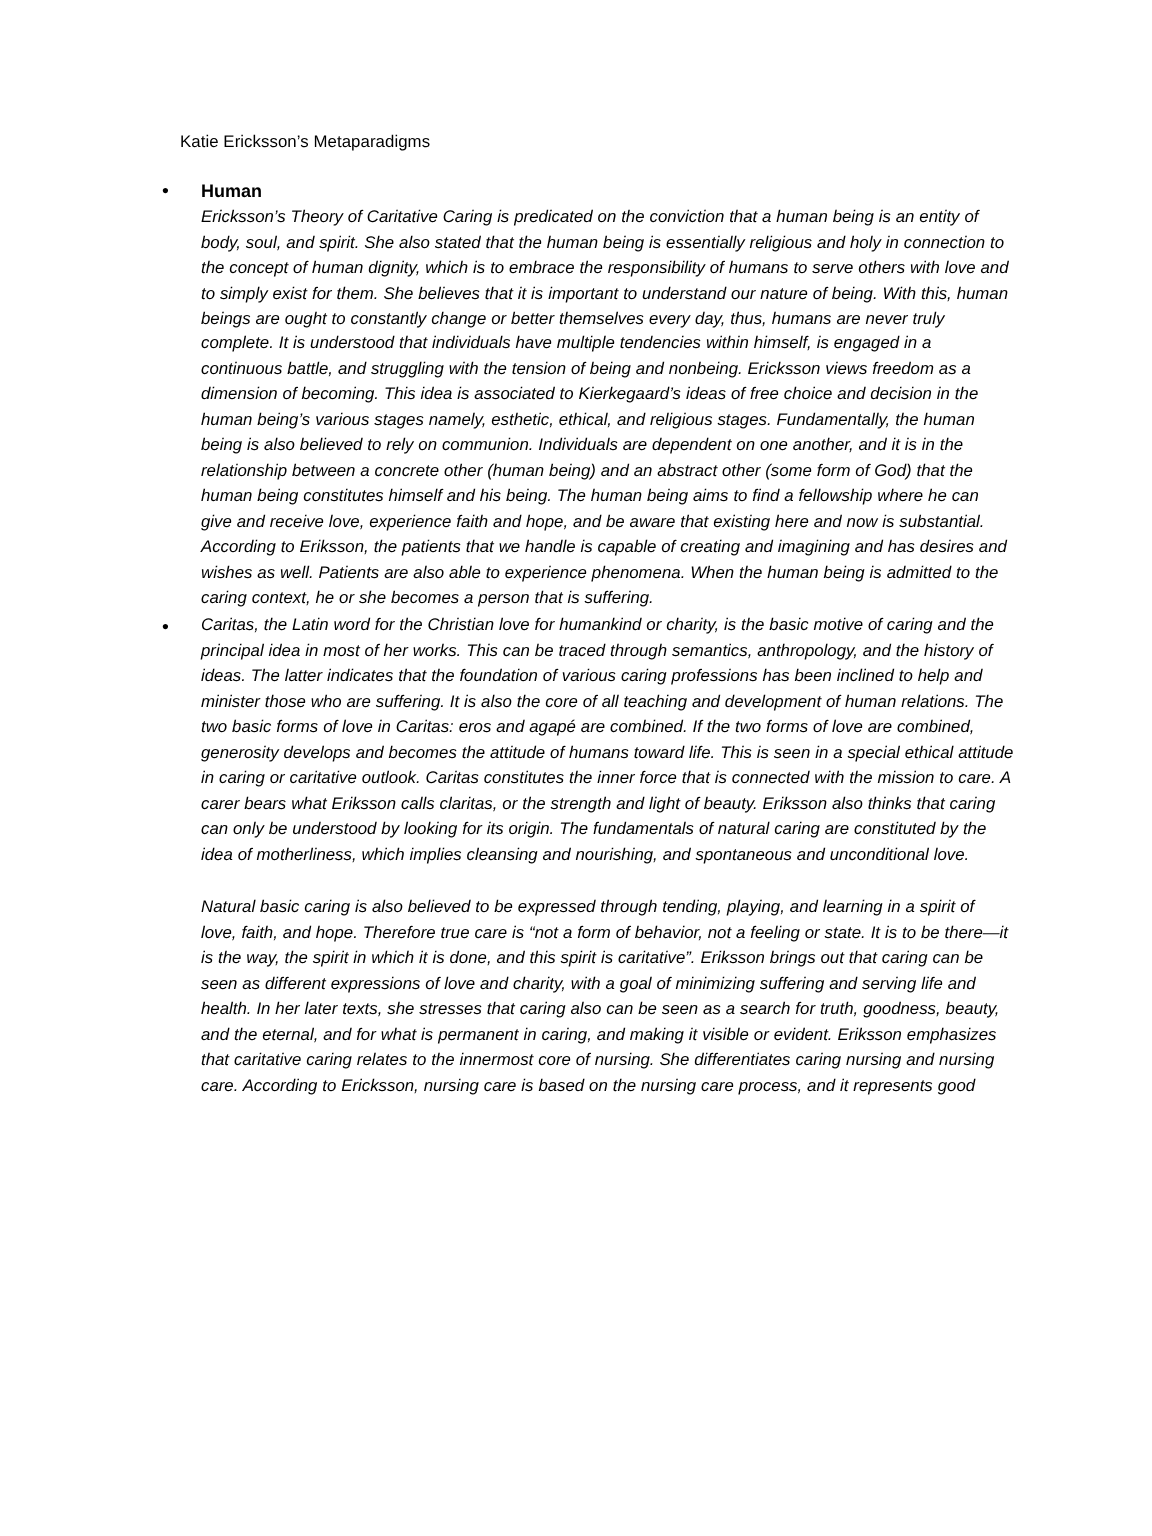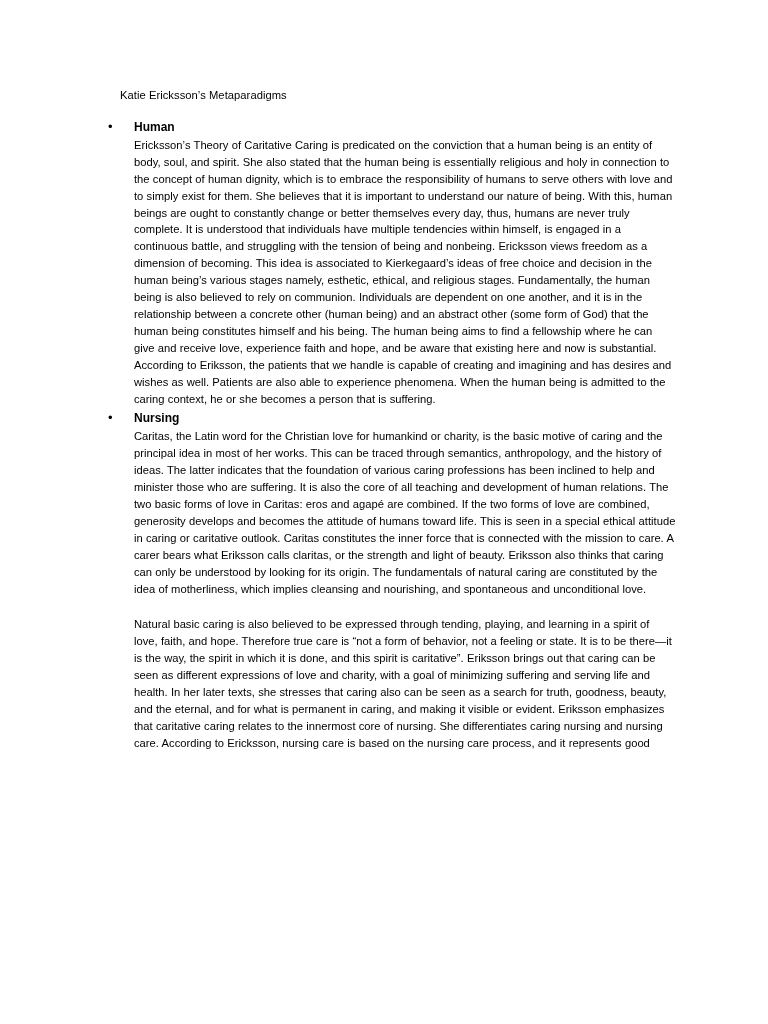--- a/index.html
+++ b/index.html
@@ -48,20 +48,21 @@
     font-weight: 700;
     margin: 0 0 1px 0;
   }
   .body-para {
     font-size: 11.2px;
     line-height: 1.51;
     margin: 0;
     text-align: left;
     letter-spacing: 0.01px;
     word-spacing: 0.15px;
+    font-style: italic;
   }
   .body-para + .body-para {
     margin-top: 19px;
   }
   .gap-after-section {
     margin-bottom: 2px;
   }
 </style>
 </head>
 <body>
@@ -71,18 +72,17 @@
   <p class="doc-title">Katie Ericksson’s Metaparadigms</p>
 
   <div class="bullet-block gap-after-section">
     <span class="bullet-marker">•</span>
     <p class="bullet-heading">Human</p>
     <p class="body-para">Ericksson’s Theory of Caritative Caring is predicated on the conviction that a human being is an entity of body, soul, and spirit. She also stated that the human being is essentially religious and holy in connection to the concept of human dignity, which is to embrace the responsibility of humans to serve others with love and to simply exist for them. She believes that it is important to understand our nature of being. With this, human beings are ought to constantly change or better themselves every day, thus, humans are never truly complete. It is understood that individuals have multiple tendencies within himself, is engaged in a continuous battle, and struggling with the tension of being and nonbeing. Ericksson views freedom as a dimension of becoming. This idea is associated to Kierkegaard’s ideas of free choice and decision in the human being’s various stages namely, esthetic, ethical, and religious stages. Fundamentally, the human being is also believed to rely on communion. Individuals are dependent on one another, and it is in the relationship between a concrete other (human being) and an abstract other (some form of God) that the human being constitutes himself and his being. The human being aims to find a fellowship where he can give and receive love, experience faith and hope, and be aware that existing here and now is substantial. According to Eriksson, the patients that we handle is capable of creating and imagining and has desires and wishes as well. Patients are also able to experience phenomena. When the human being is admitted to the caring context, he or she becomes a person that is suffering.</p>
   </div>
 
   <div class="bullet-block">
     <span class="bullet-marker">•</span>
-    <p class="bullet-heading">Nursing</p>
     <p class="body-para">Caritas, the Latin word for the Christian love for humankind or charity, is the basic motive of caring and the principal idea in most of her works. This can be traced through semantics, anthropology, and the history of ideas. The latter indicates that the foundation of various caring professions has been inclined to help and minister those who are suffering. It is also the core of all teaching and development of human relations. The two basic forms of love in Caritas: eros and agapé are combined. If the two forms of love are combined, generosity develops and becomes the attitude of humans toward life. This is seen in a special ethical attitude in caring or caritative outlook. Caritas constitutes the inner force that is connected with the mission to care. A carer bears what Eriksson calls claritas, or the strength and light of beauty. Eriksson also thinks that caring can only be understood by looking for its origin. The fundamentals of natural caring are constituted by the idea of motherliness, which implies cleansing and nourishing, and spontaneous and unconditional love.</p>
     <p class="body-para">Natural basic caring is also believed to be expressed through tending, playing, and learning in a spirit of love, faith, and hope. Therefore true care is “not a form of behavior, not a feeling or state. It is to be there—it is the way, the spirit in which it is done, and this spirit is caritative”. Eriksson brings out that caring can be seen as different expressions of love and charity, with a goal of minimizing suffering and serving life and health. In her later texts, she stresses that caring also can be seen as a search for truth, goodness, beauty, and the eternal, and for what is permanent in caring, and making it visible or evident. Eriksson emphasizes that caritative caring relates to the innermost core of nursing. She differentiates caring nursing and nursing care. According to Ericksson, nursing care is based on the nursing care process, and it represents good</p>
   </div>
 
 </div>
 
 </body></html>

